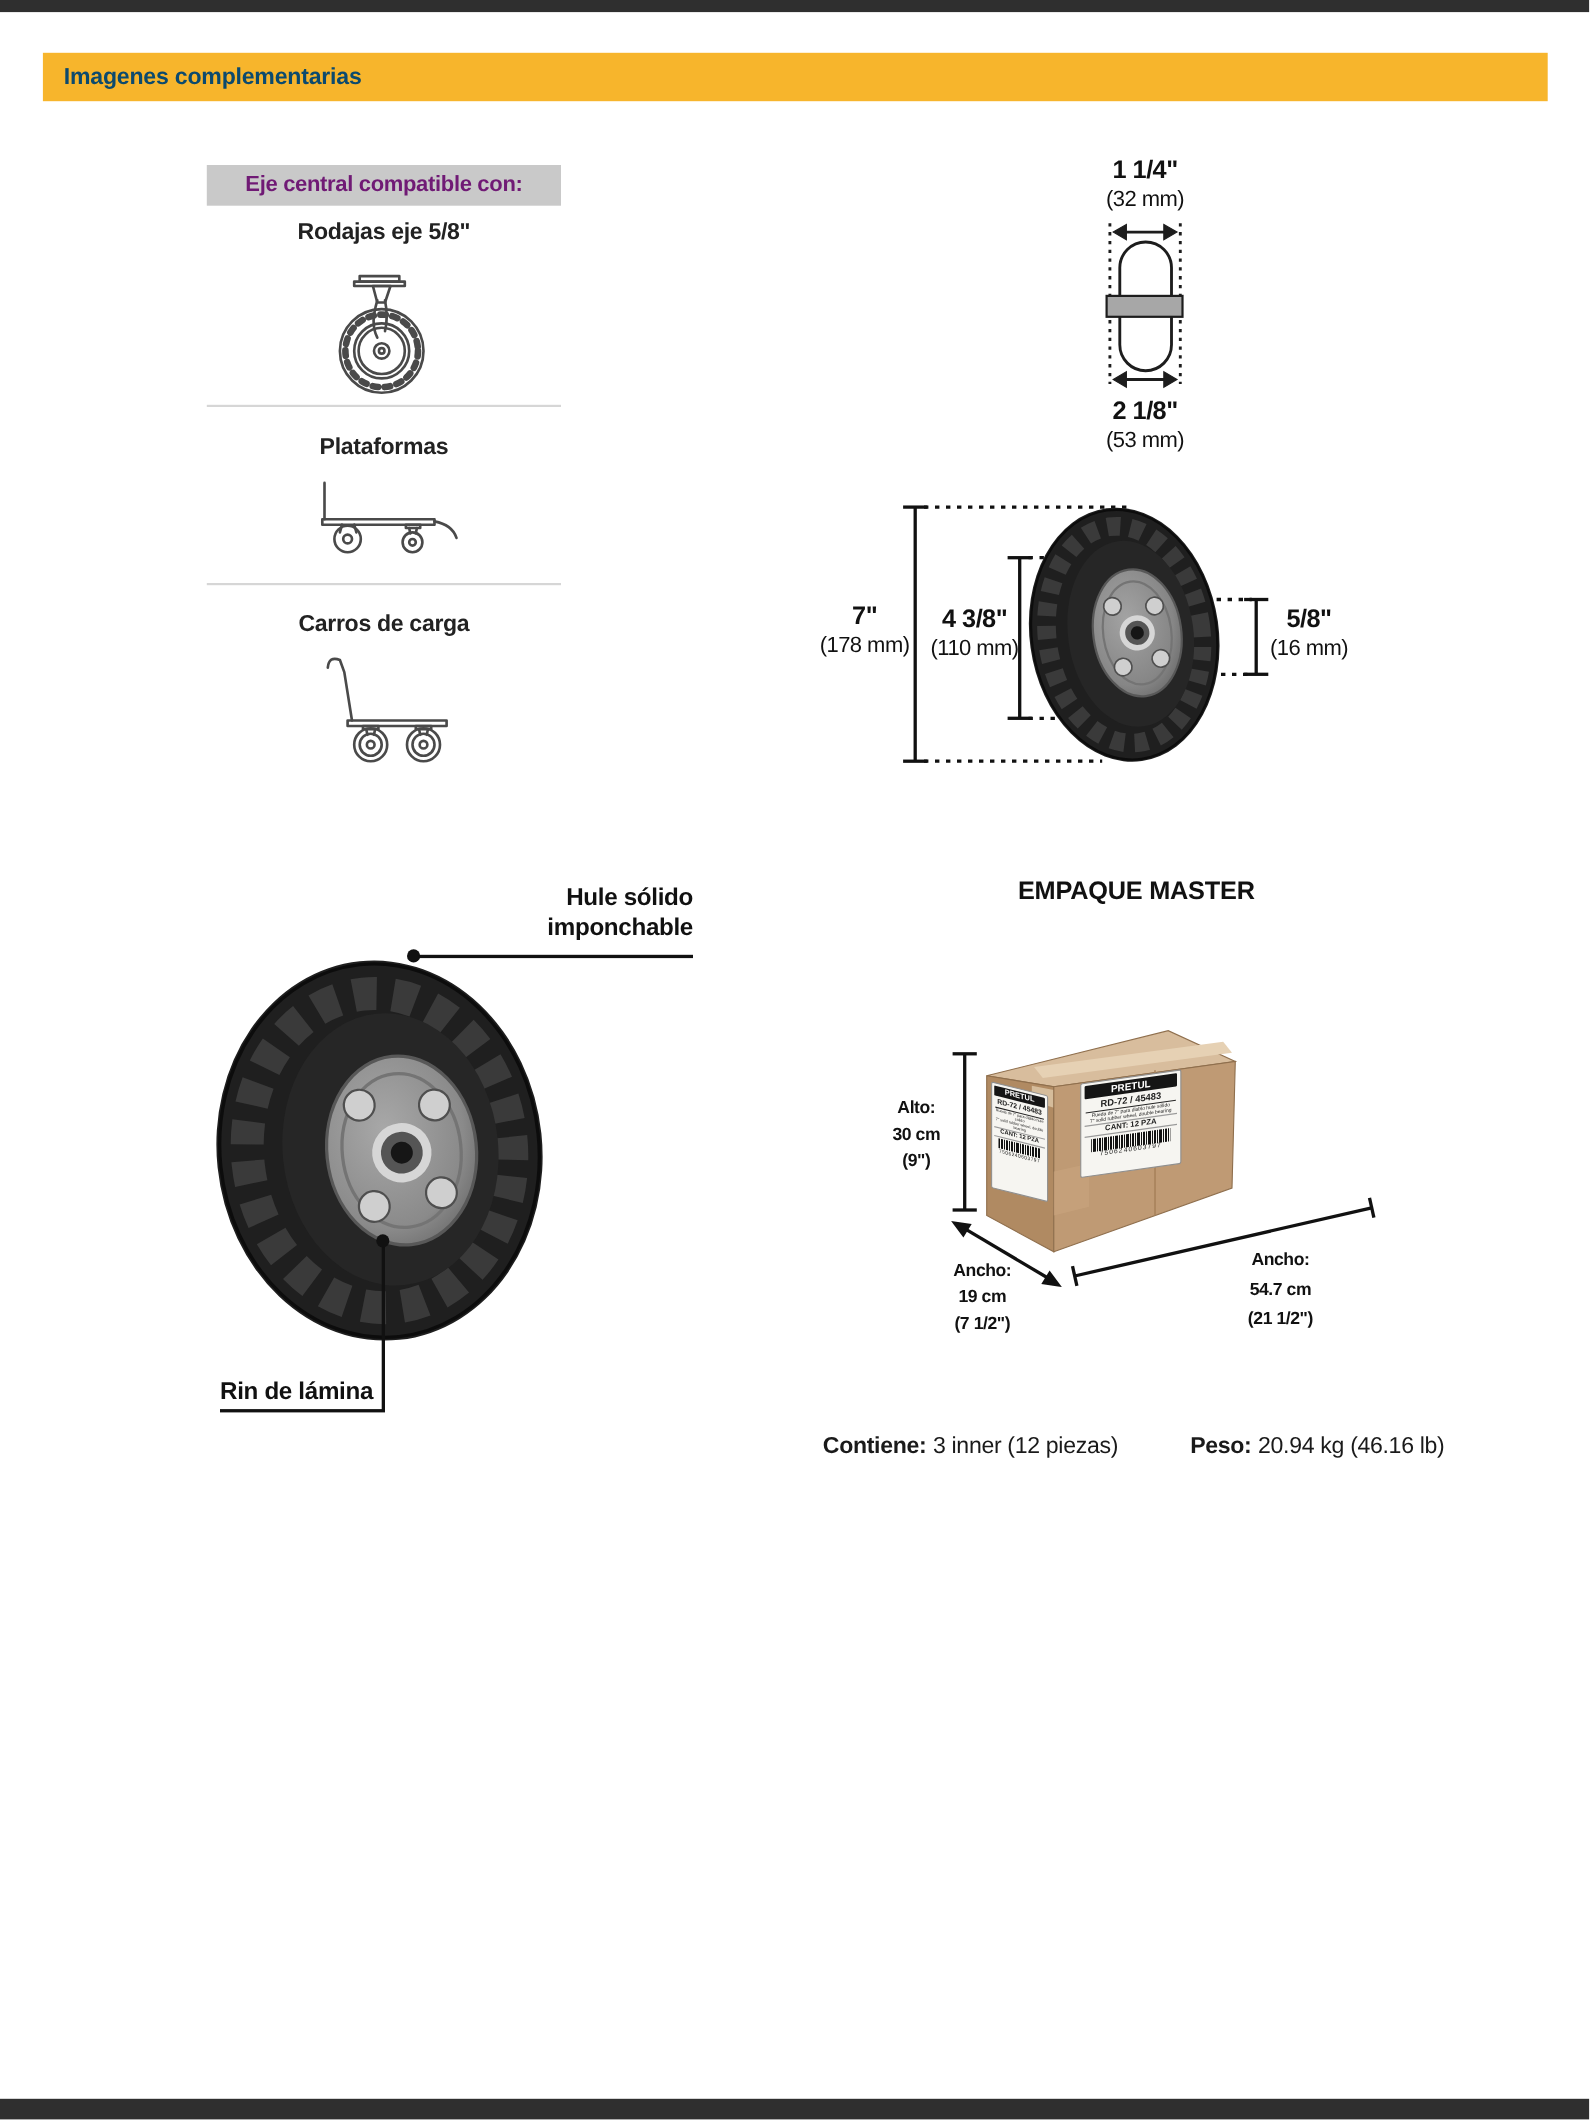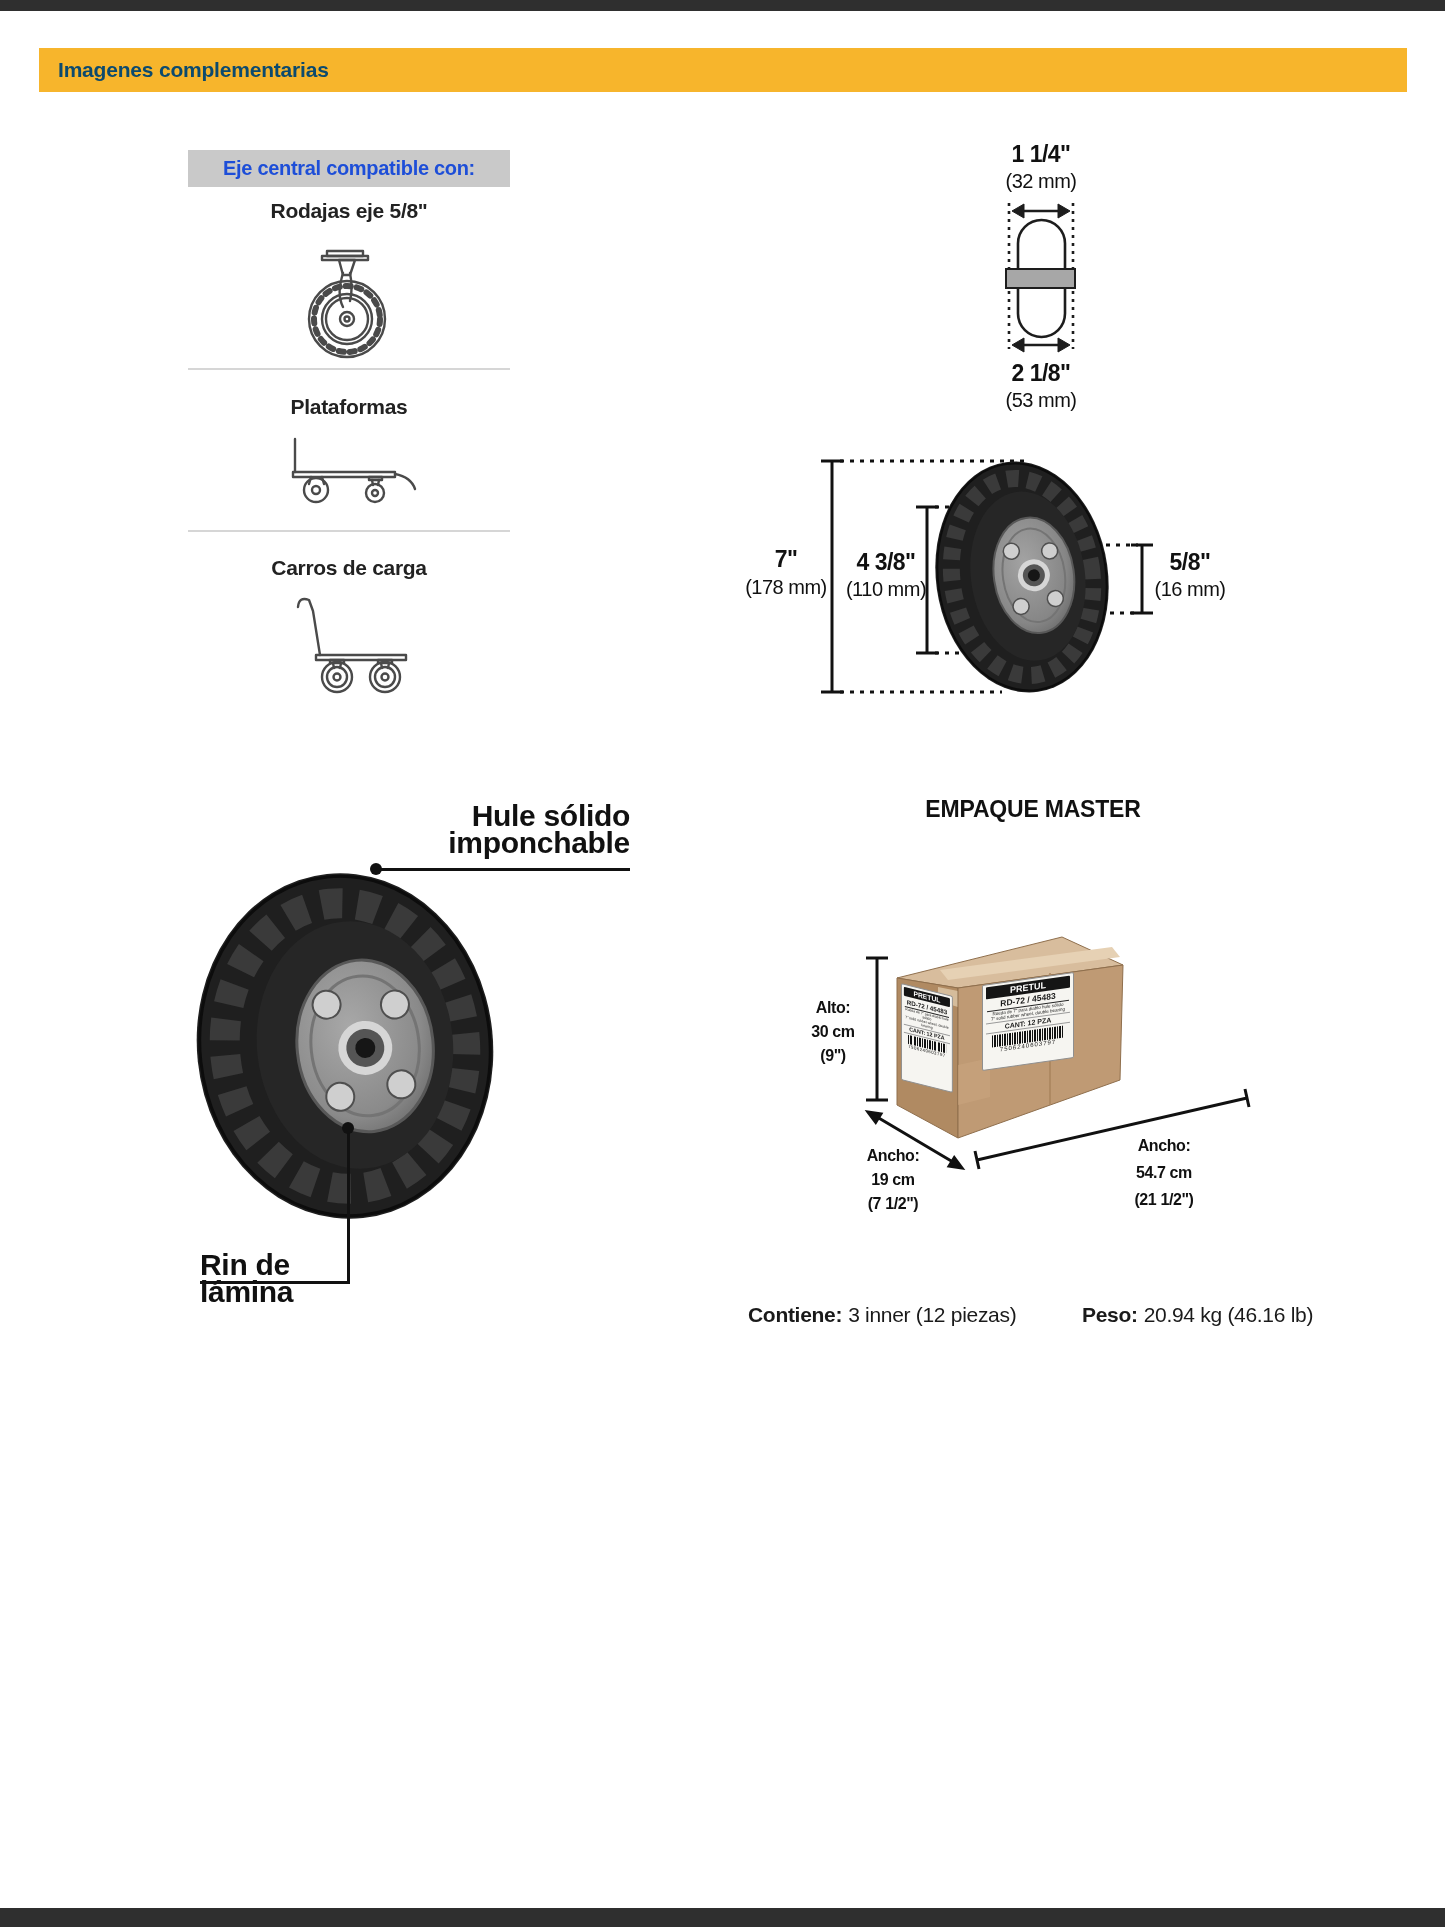--- a/index.html
+++ b/index.html
@@ -9,26 +9,26 @@
   }
   html,body{margin:0;padding:0;background:#fff;}
   .page{position:relative;width:1445px;height:1927px;background:#fff;overflow:hidden;
         font-family:"Liberation Sans",sans-serif;color:var(--ink);}
   .topbar{position:absolute;left:0;top:0;width:1445px;height:11px;background:var(--bar);}
   .footbar{position:absolute;left:0;top:1908px;width:1445px;height:19px;background:var(--bar);}
   .banner{position:absolute;left:39px;top:48px;width:1368px;height:44px;background:var(--accent);
           color:#0c4a6e;font-weight:bold;font-size:21px;line-height:44px;padding-left:19px;
           box-sizing:border-box;letter-spacing:-0.2px;}
   .gray-header{position:absolute;left:188px;top:150px;width:322px;height:37px;background:var(--panel-gray);
-          color:#1d4ed8;font-weight:bold;font-size:20px;line-height:37px;text-align:center;letter-spacing:-0.3px;}
+          color:#701a75;font-weight:bold;font-size:20px;line-height:37px;text-align:center;letter-spacing:-0.3px;}
   .lbl{position:absolute;font-weight:bold;font-size:21px;color:#222;letter-spacing:-0.3px;text-align:center;}
   .divider{position:absolute;left:188px;width:322px;height:2px;background:var(--line-gray);}
   .din{position:absolute;font-weight:bold;font-size:23px;letter-spacing:-0.5px;color:#111;text-align:center;}
   .dmm{position:absolute;font-size:20px;color:#111;text-align:center;letter-spacing:-0.5px;}
-  .callout{position:absolute;font-weight:bold;font-size:30px;color:#111;letter-spacing:-0.3px;line-height:27px;}
+  .callout{position:absolute;font-weight:bold;font-size:22px;color:#111;letter-spacing:-0.3px;line-height:27px;}
   .cline{position:absolute;background:#111;}
   .cdot{position:absolute;width:12px;height:12px;border-radius:50%;background:#111;}
   .pack-title{position:absolute;left:908px;top:796px;width:250px;text-align:center;
           font-weight:bold;font-size:23px;letter-spacing:-0.2px;color:#111;}
   .pack-dim{position:absolute;font-weight:bold;font-size:16px;line-height:24px;text-align:center;
           color:#111;letter-spacing:-0.4px;}
   .meta{position:absolute;font-size:21px;color:#1a1a1a;letter-spacing:-0.3px;}
   .meta .mlabel{font-weight:bold;}
   .meta .mval{margin-left:6px;}
   svg{position:absolute;overflow:visible;}

